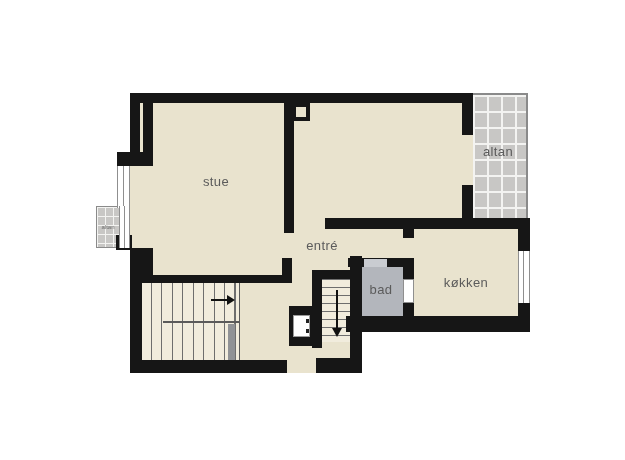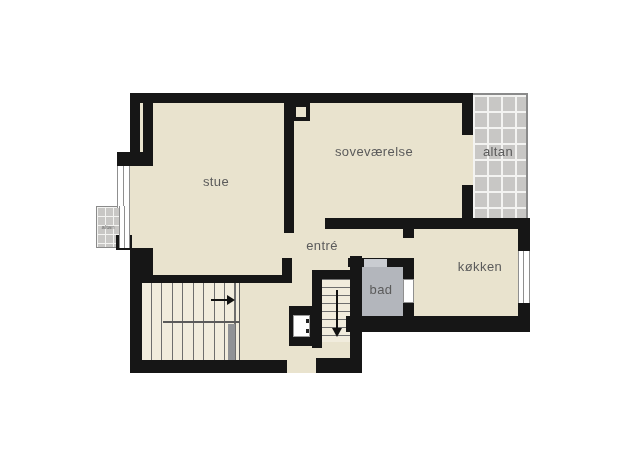--- a/index.html
+++ b/index.html
@@ -116,20 +116,19 @@
     <div class="rail" style="left:88px;top:41px;width:7px;height:36px;"></div>
   </div>
   <div class="shaft" style="left:211px;top:299px;width:17px;height:2px;"></div>
   <div class="head-r" style="left:227px;top:295px;"></div>
 
   <div class="stairs-down" style="left:322px;top:279px;width:28px;height:63px;"></div>
   <div class="shaft" style="left:336px;top:290px;width:2px;height:40px;"></div>
   <div class="head-d" style="left:332px;top:328px;"></div>
 
   <div class="lbl" style="left:216px;top:181px;">stue</div>
-  <div class="lbl" style="left:374px;top:151px;">soveværelse</div>
   <div class="lbl" style="left:498px;top:151px;">altan</div>
   <div class="lbl" style="left:322px;top:245px;text-align:right;">entré</div>
-  <div class="lbl" style="left:466px;top:266px;margin-left:14px;">køkken</div>
+  <div class="lbl" style="left:466px;top:282px;">køkken</div>
   <div class="lbl" style="left:381px;top:289px;">bad</div>
   <div class="lbl lbl-tiny" style="left:108px;top:227px;">altan</div>
 
 </div>
 
 </body></html>

